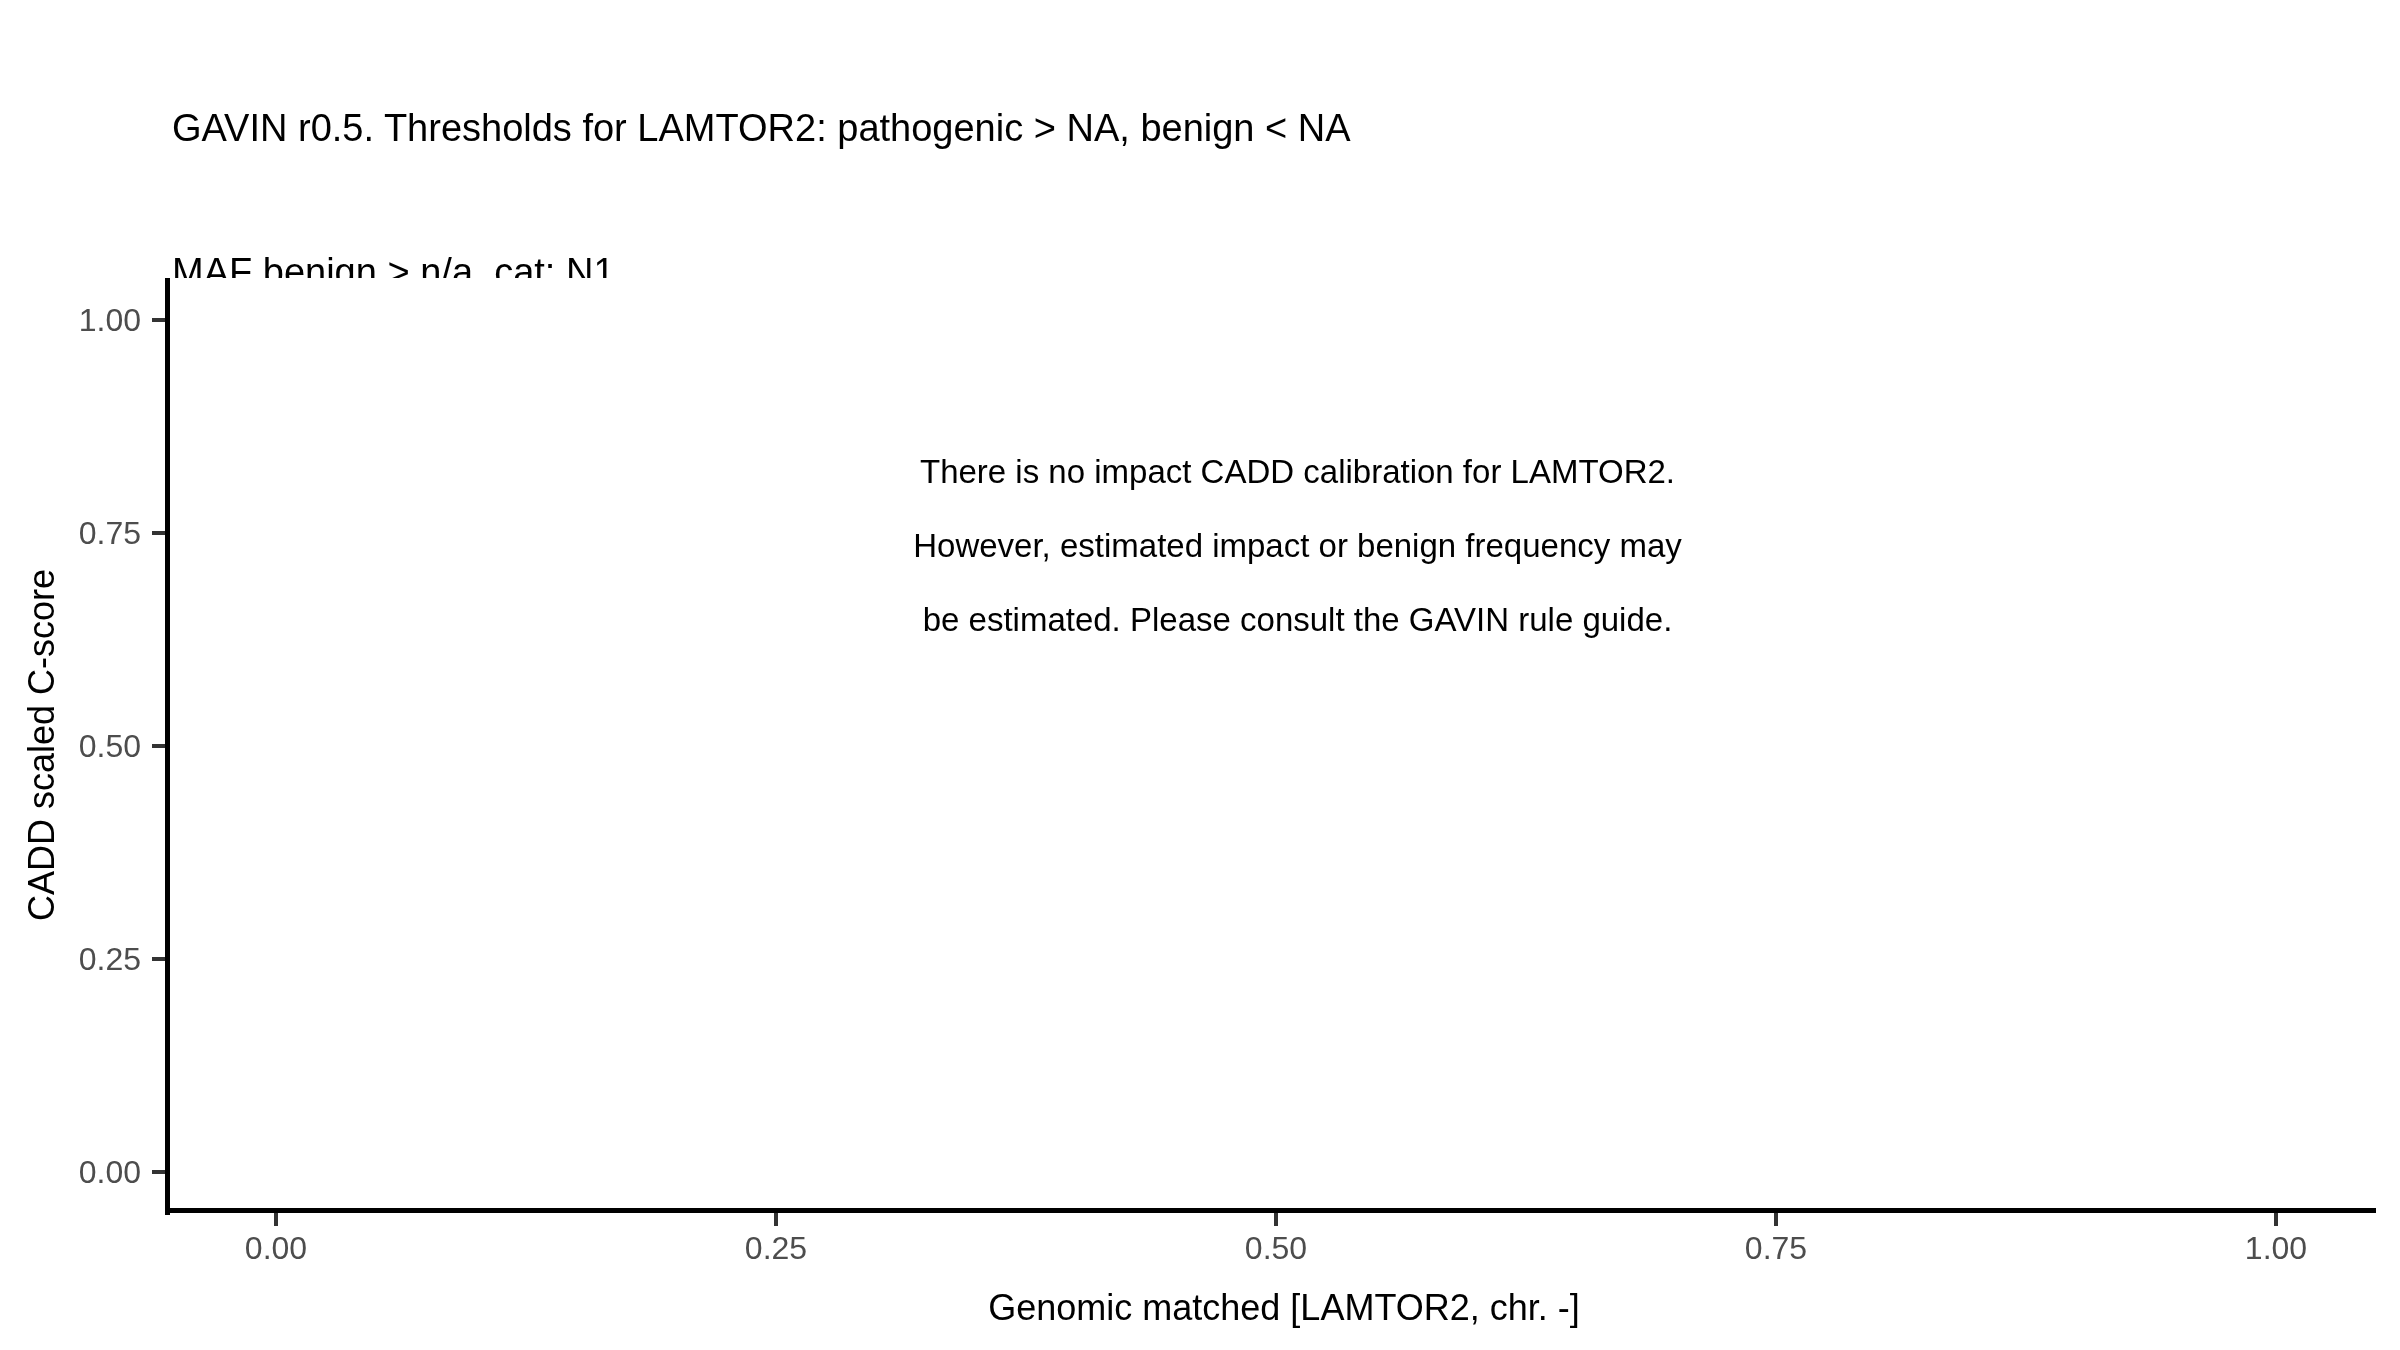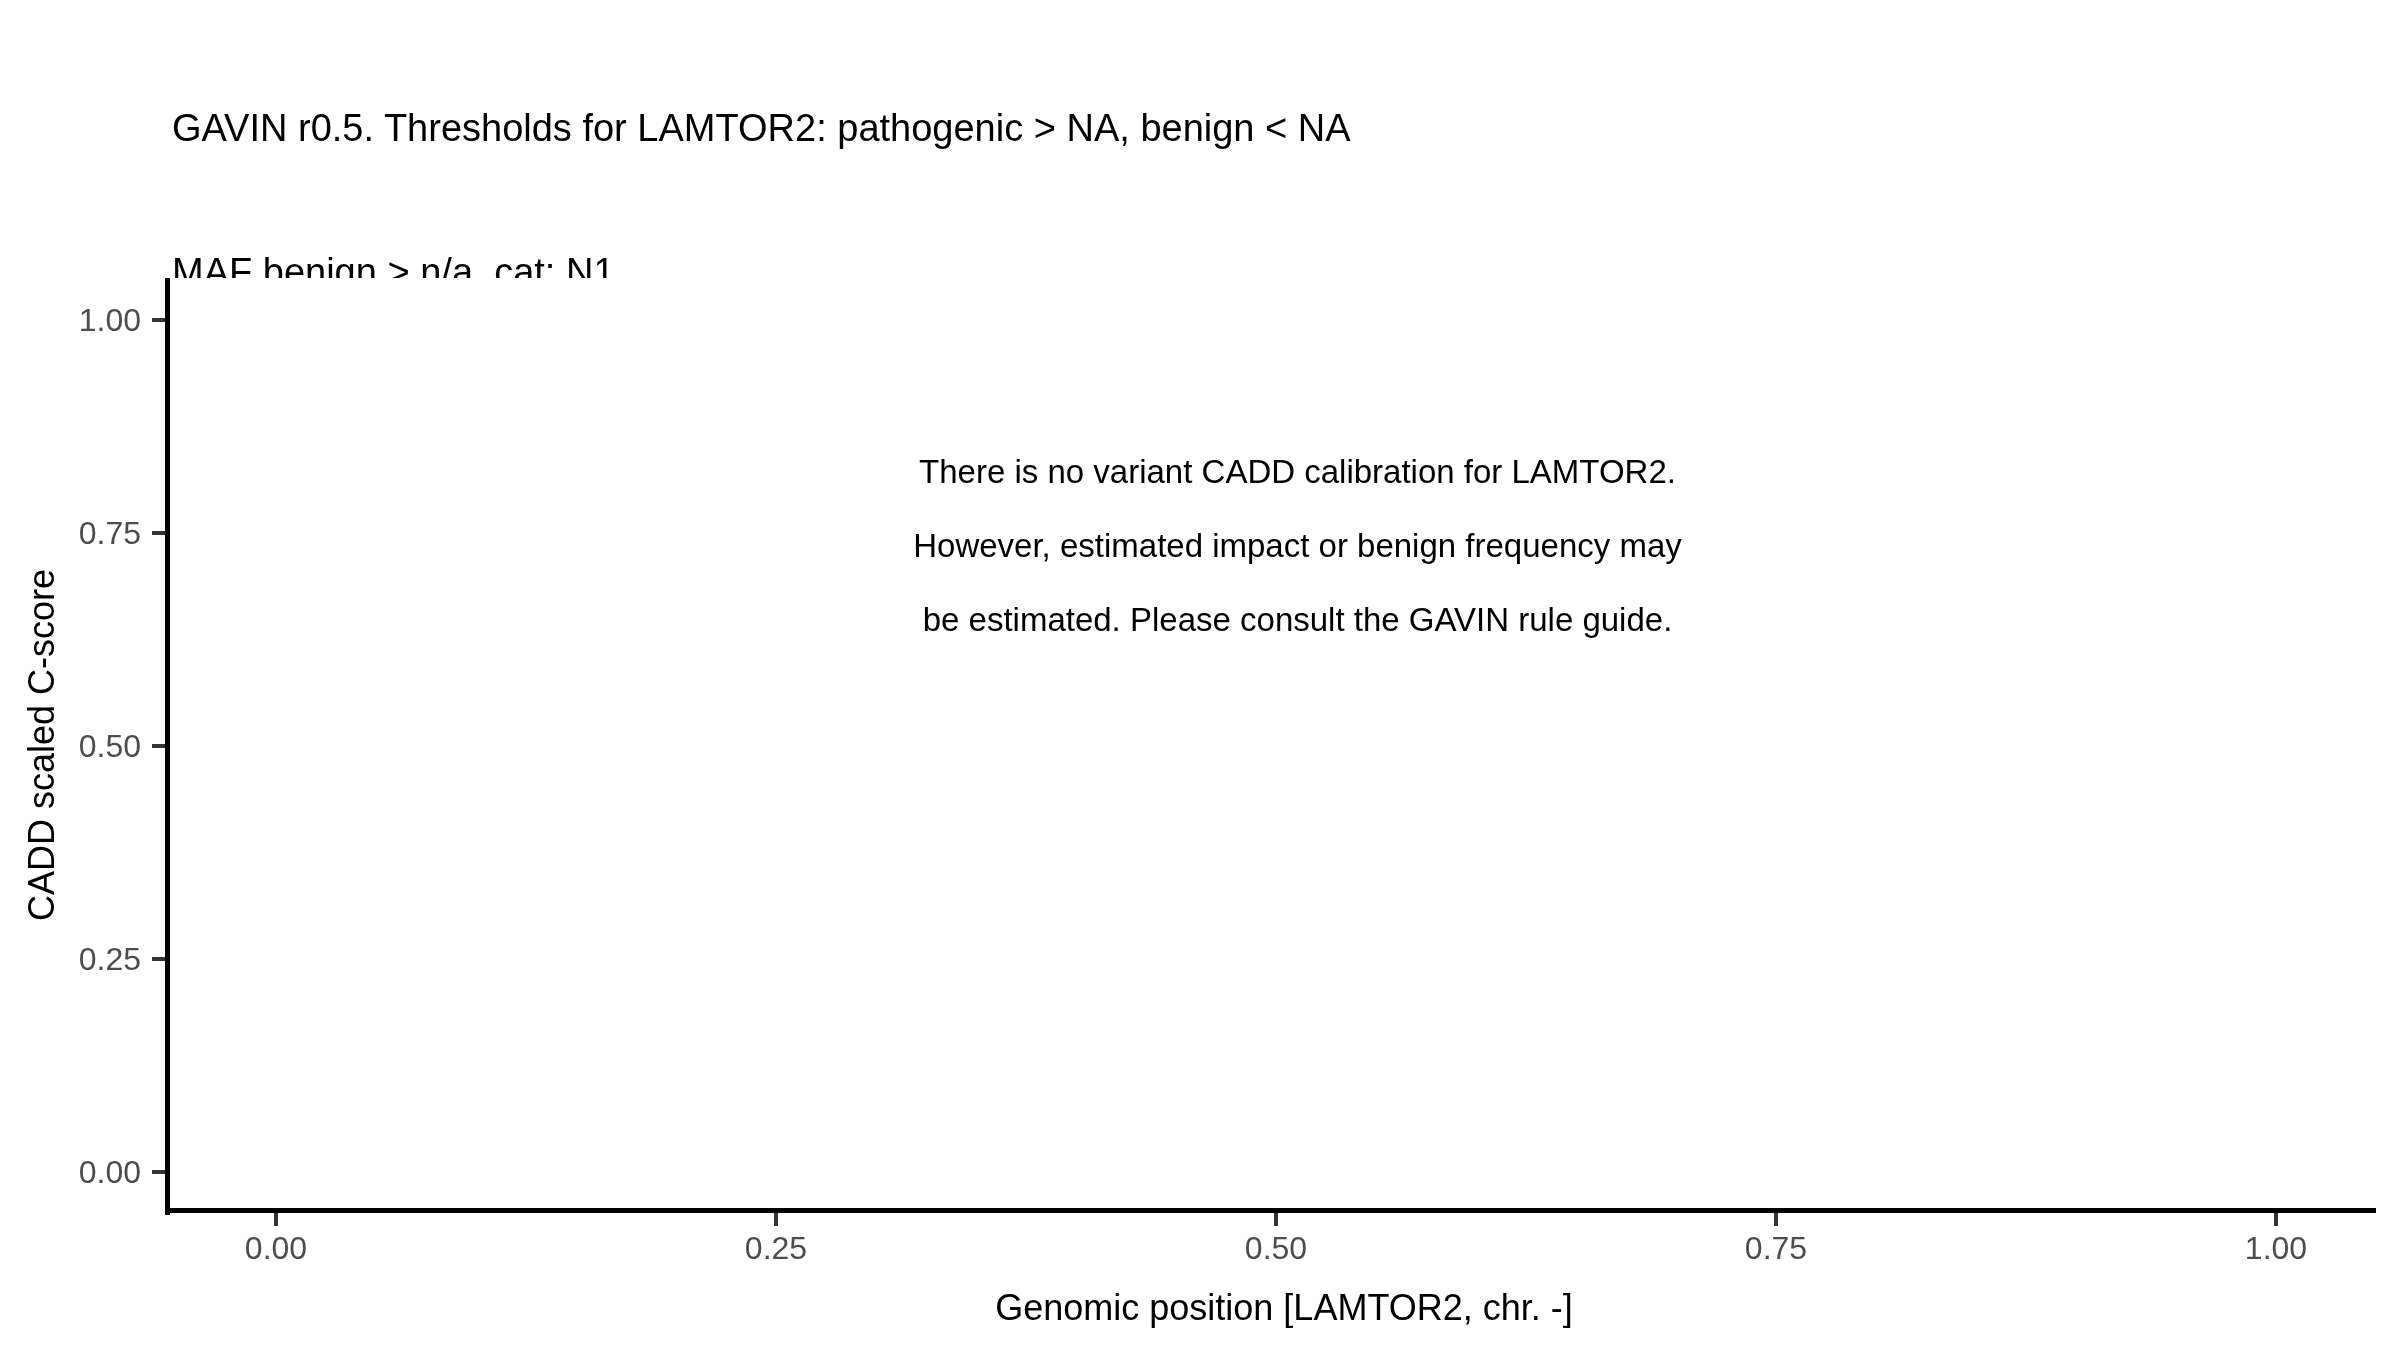--- a/index.html
+++ b/index.html
@@ -156,21 +156,21 @@
   <div id="plot-title">
     <span class="title-line">GAVIN r0.5. Thresholds for LAMTOR2: pathogenic &gt; NA, benign &lt; NA</span>
     <span class="title-line">MAF benign &gt; n/a, cat: N1</span>
     <span class="title-line">red: ClinVar pathogenic variants, blue: rarity &amp; impact matched gnomAD</span>
     <span class="title-line">variants, green: RefSeq exons, grey: genome-wide fallback threshold</span>
   </div>
 
   <div id="panel">
 
     <div id="annotation" style="left:587px; top:157px;">
-      <span class="annot-line">There is no variant CADD calibration for LAMTOR2.</span>
+      <span class="annot-line">There is no impact CADD calibration for LAMTOR2.</span>
       <span class="annot-line">However, estimated impact or benign frequency may</span>
       <span class="annot-line">be estimated. Please consult the GAVIN rule guide.</span>
     </div>
   </div>
 
   <div id="axis-line-y"></div>
   <div id="axis-line-x"></div>
 
   <div class="tick-y" style="top:318px;"></div>
   <div class="tick-y" style="top:531px;"></div>
@@ -190,19 +190,19 @@
   <div class="tick-x" style="left:1774px;"></div>
   <div class="tick-x" style="left:2274px;"></div>
 
   <div class="ticklabel-x" style="left:276px;">0.00</div>
   <div class="ticklabel-x" style="left:776px;">0.25</div>
   <div class="ticklabel-x" style="left:1276px;">0.50</div>
   <div class="ticklabel-x" style="left:1776px;">0.75</div>
   <div class="ticklabel-x" style="left:2276px;">1.00</div>
 
   <div id="axis-title-x">
-    <span class="axis-title-inner">Genomic position [LAMTOR2, chr. -]</span>
+    <span class="axis-title-inner">Genomic matched [LAMTOR2, chr. -]</span>
   </div>
   <div id="axis-title-y">
     <span>CADD scaled C-score</span>
   </div>
 
 </div>
 
 </body></html>

